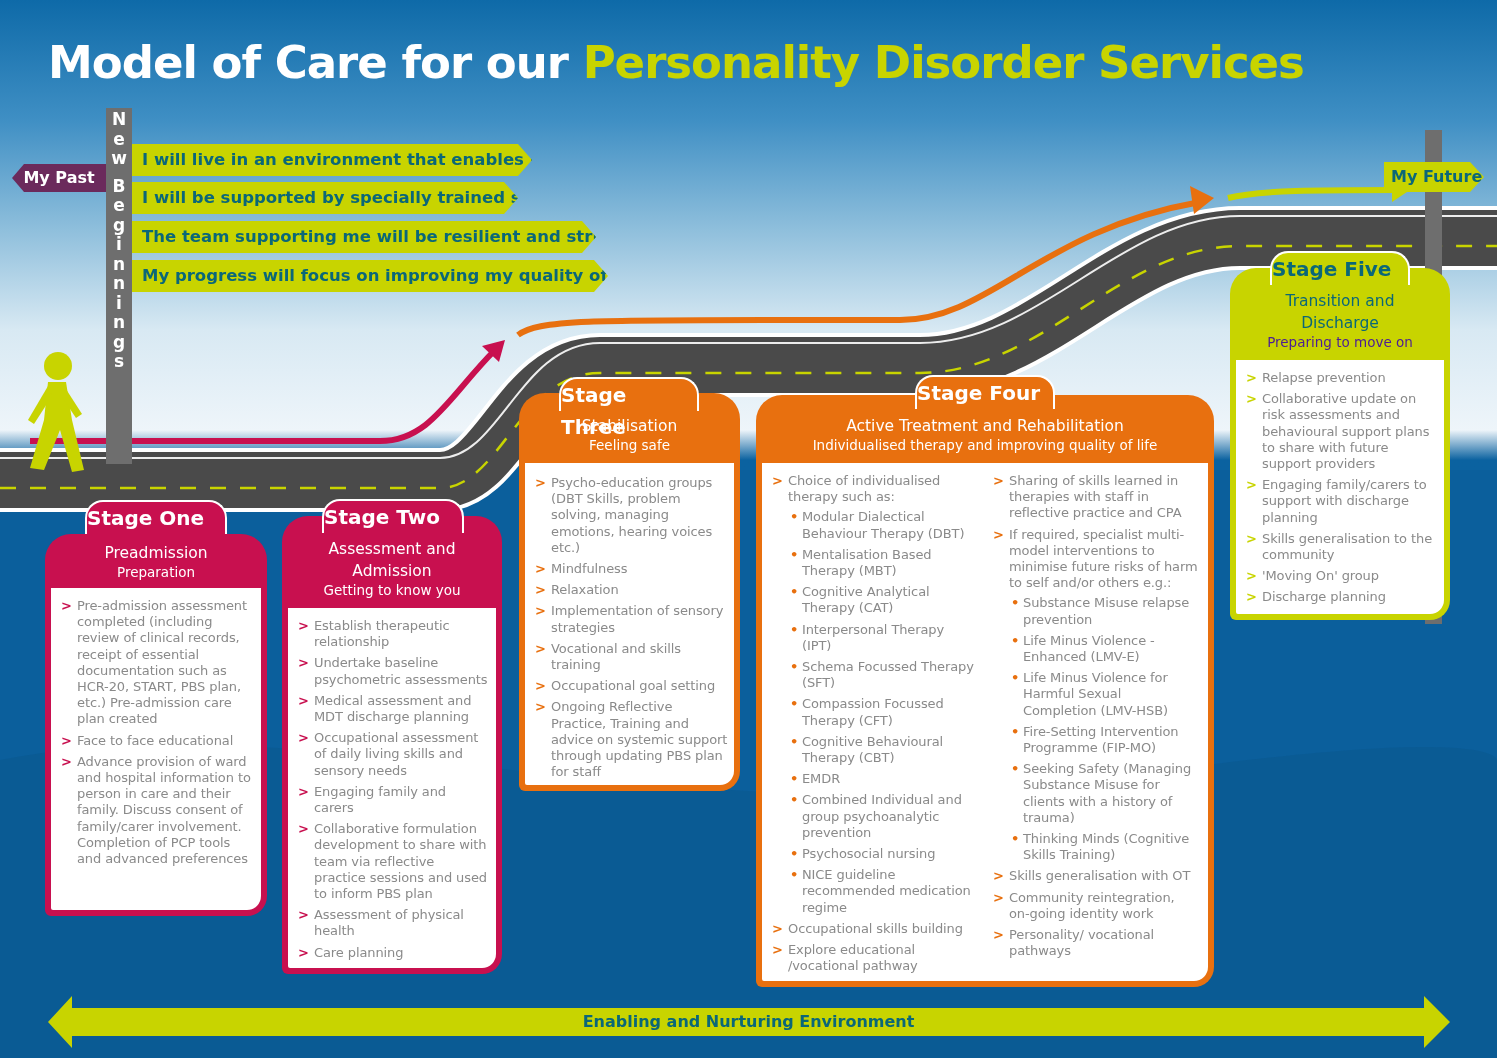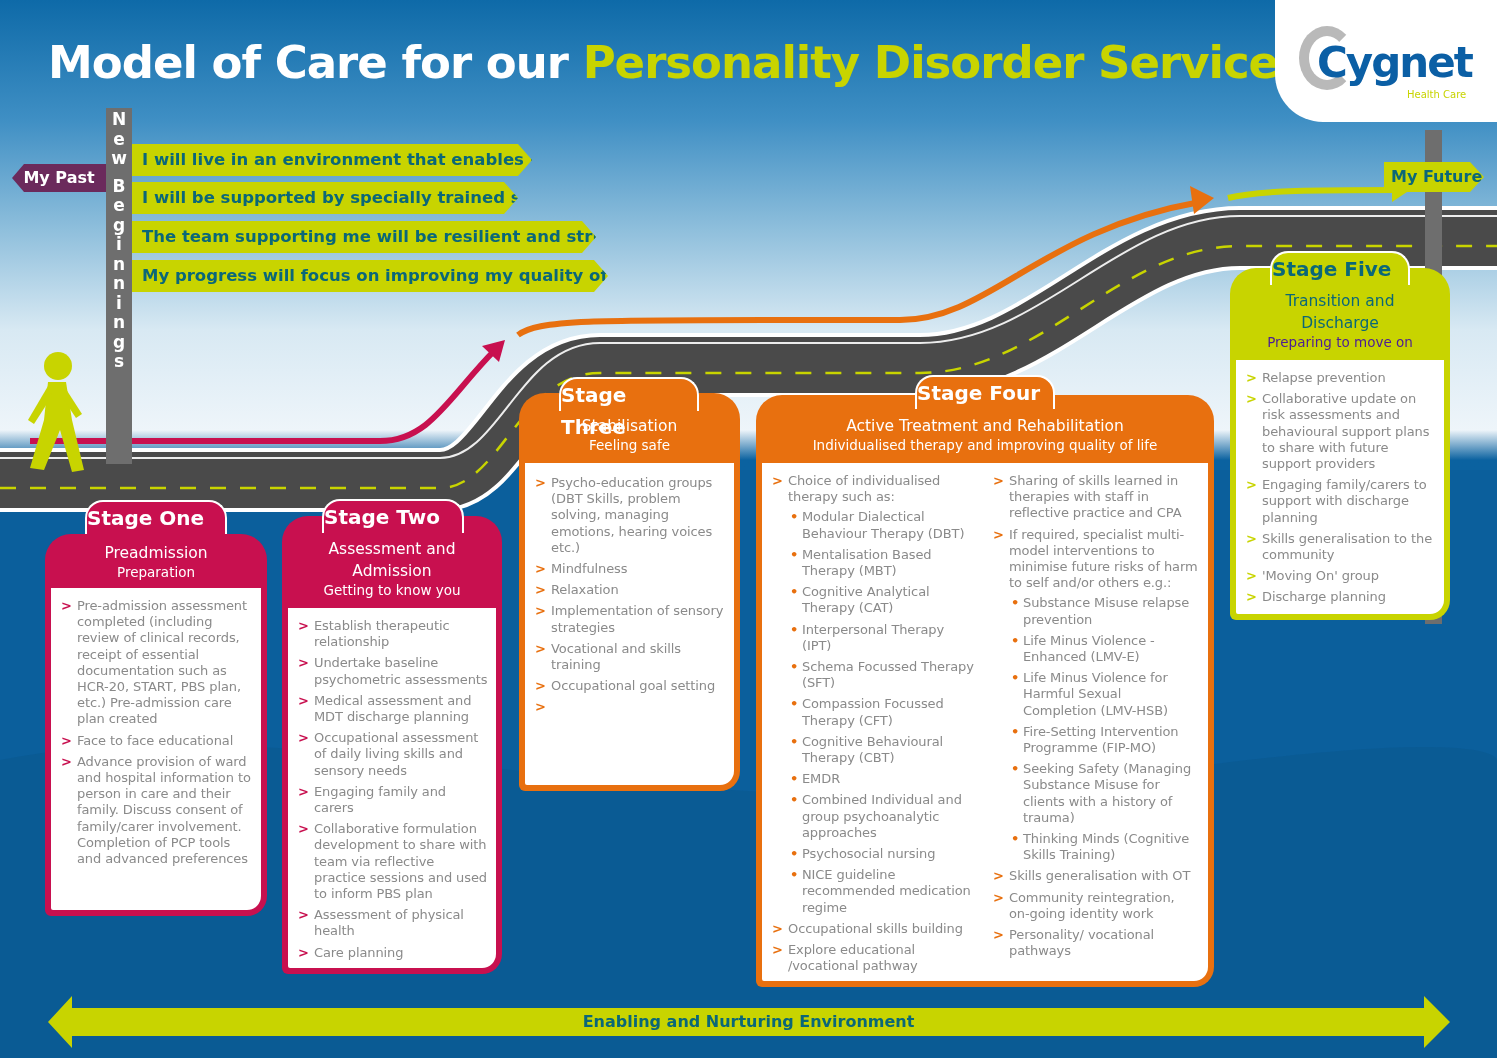--- a/index.html
+++ b/index.html
@@ -87,25 +87,20 @@
       <path d="M48 382 L66 382 L72 420 L84 470 L72 472 L60 430 L44 470 L30 468 L44 420 Z"></path>
       <path d="M48 386 L28 420 L34 424 L52 396 Z"></path>
       <path d="M64 386 L82 414 L76 418 L60 394 Z"></path>
     </g>
   </svg>
 
   <div class="title">
     <span>Model of Care for our </span><span class="hl">Personality Disorder Services</span>
   </div>
 
-  <div class="logo-box">
-    <div class="logo-swirl"></div>
-    <div class="logo-word">Cygnet</div>
-    <div class="logo-sub">Health Care</div>
-  </div>
 
   <div class="post" style="left:106px; top:108px; width:26px; height:356px;"></div>
   <div class="post-letters">
     <div>N</div>
       <div>e</div>
       <div>w</div>
     <div style="height:8px;"></div>
     <div>B</div>
       <div>e</div>
       <div>g</div>
@@ -168,21 +163,21 @@
       <div class="s">Feeling safe</div>
     </div>
     <div class="inner" style="top:70px; padding:12px 6px 0 10px;">
       <ul class="items">
         <li><span class="chev" style="color:#e8700f">&gt;</span><span>Psycho-education groups (DBT Skills, problem solving, managing emotions, hearing voices etc.)</span></li>
         <li><span class="chev" style="color:#e8700f">&gt;</span><span>Mindfulness</span></li>
         <li><span class="chev" style="color:#e8700f">&gt;</span><span>Relaxation</span></li>
         <li><span class="chev" style="color:#e8700f">&gt;</span><span>Implementation of sensory strategies</span></li>
         <li><span class="chev" style="color:#e8700f">&gt;</span><span>Vocational and skills training</span></li>
         <li><span class="chev" style="color:#e8700f">&gt;</span><span>Occupational goal setting</span></li>
-        <li><span class="chev" style="color:#e8700f">&gt;</span></li>
+        <li><span class="chev" style="color:#e8700f">&gt;</span><span>Ongoing Reflective Practice, Training and advice on systemic support through updating PBS plan for staff</span></li>
       </ul>
     </div>
   </div>
   <div class="tab orange" style="left:559px; top:377px; width:140px;">Stage Three</div>
 
   <div class="card orange" style="left:756px; top:395px; width:458px; height:592px;">
     <div class="card-head" style="top:20px;">
       <div class="h">Active Treatment and Rehabilitation</div>
       <div class="s">Individualised therapy and improving quality of life</div>
     </div>
@@ -192,21 +187,21 @@
           <li><span class="chev" style="color:#e8700f">&gt;</span><span>Choice of individualised therapy such as:</span>
             <ul class="sub">
               <li><span class="dot" style="color:#e8700f">•</span><span>Modular Dialectical Behaviour Therapy (DBT)</span></li>
               <li><span class="dot" style="color:#e8700f">•</span><span>Mentalisation Based Therapy (MBT)</span></li>
               <li><span class="dot" style="color:#e8700f">•</span><span>Cognitive Analytical Therapy (CAT)</span></li>
               <li><span class="dot" style="color:#e8700f">•</span><span>Interpersonal Therapy (IPT)</span></li>
               <li><span class="dot" style="color:#e8700f">•</span><span>Schema Focussed Therapy (SFT)</span></li>
               <li><span class="dot" style="color:#e8700f">•</span><span>Compassion Focussed Therapy (CFT)</span></li>
               <li><span class="dot" style="color:#e8700f">•</span><span>Cognitive Behavioural Therapy (CBT)</span></li>
               <li><span class="dot" style="color:#e8700f">•</span><span>EMDR</span></li>
-              <li><span class="dot" style="color:#e8700f">•</span><span>Combined Individual and group psychoanalytic approaches</span></li>
+              <li><span class="dot" style="color:#e8700f">•</span><span>Combined Individual and group psychoanalytic prevention</span></li>
               <li><span class="dot" style="color:#e8700f">•</span><span>Psychosocial nursing</span></li>
               <li><span class="dot" style="color:#e8700f">•</span><span>NICE guideline recommended medication regime</span></li>
             </ul>
           </li>
           <li><span class="chev" style="color:#e8700f">&gt;</span><span>Occupational skills building</span></li>
           <li><span class="chev" style="color:#e8700f">&gt;</span><span>Explore educational /vocational pathway</span></li>
         </ul>
       </div>
       <div style="position:absolute; left:231px; top:10px; width:205px;">
         <ul class="items">

